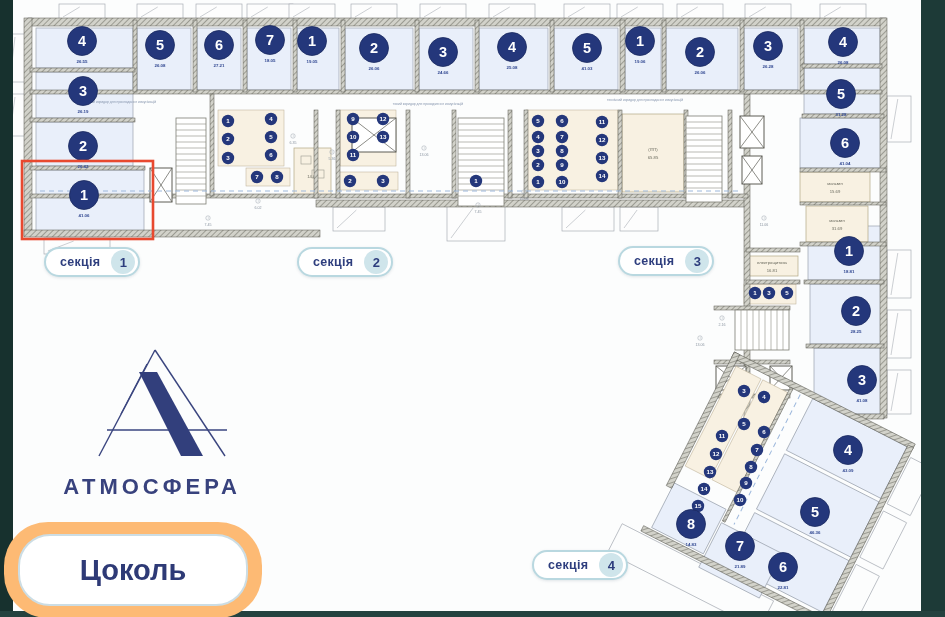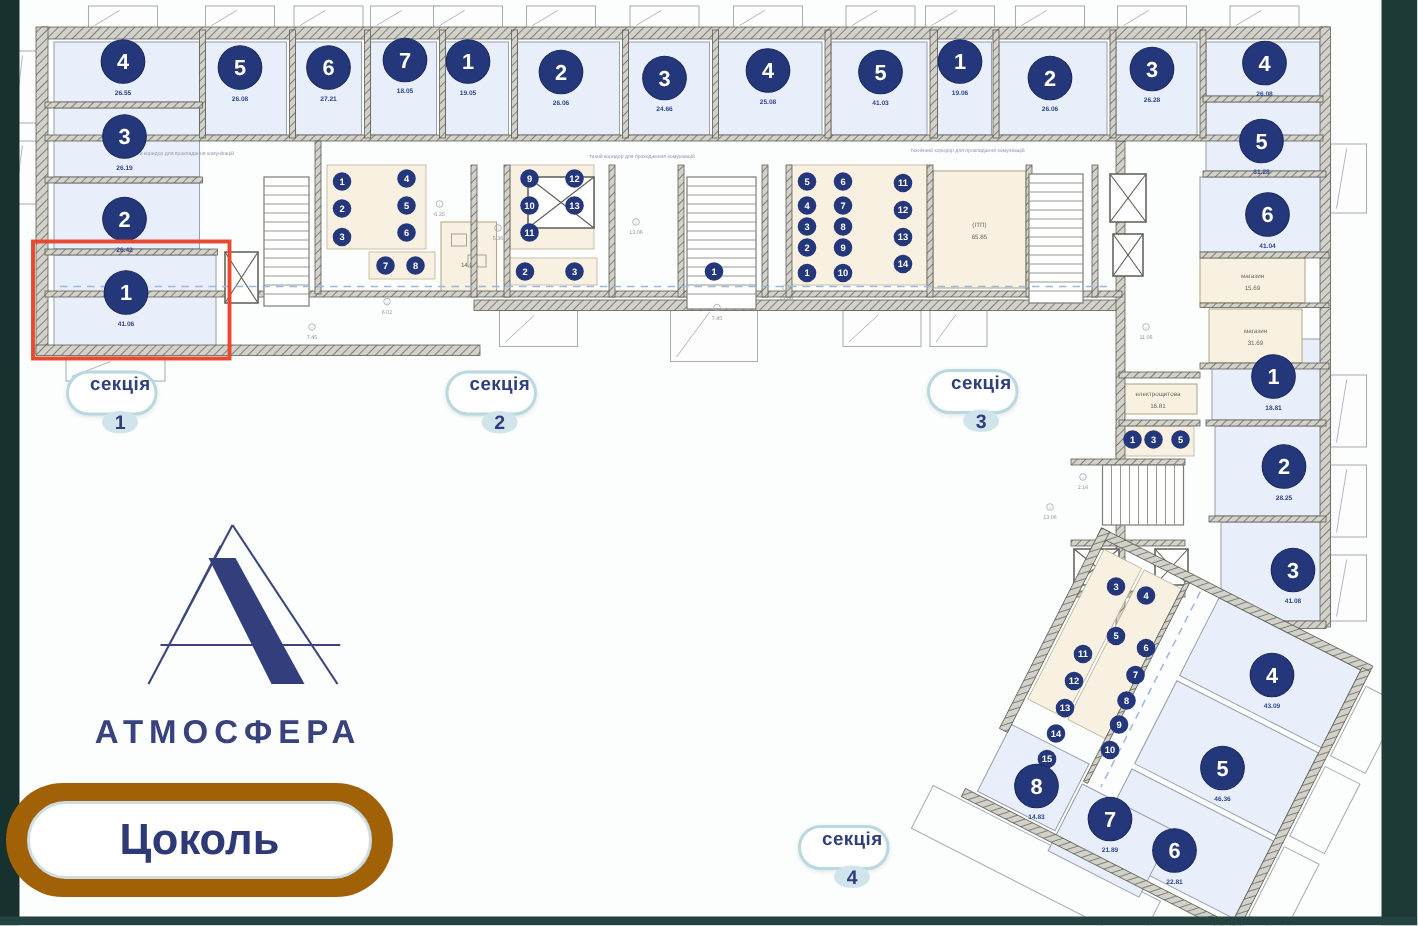--- a/index.html
+++ b/index.html
@@ -4,30 +4,30 @@
 <style>
   html,body{margin:0;padding:0;background:#e8e8e8;font-family:"Liberation Sans",sans-serif;}
   #stage{position:relative;width:945px;height:617px;background:#fbfcfc;overflow:hidden;}
   .strip{position:absolute;}
   #strip-left{left:0;top:0;width:13px;height:617px;background:#17312e;}
   #strip-right{left:921px;top:0;width:24px;height:617px;background:#1d3a37;}
   #strip-bottom{left:0;top:611px;width:945px;height:6px;background:#24423f;}
   svg#plan{position:absolute;left:0;top:0;}
   
   .pill{position:absolute;height:30px;background:#ffffff;border:2px solid #b9d8e0;border-radius:17px;
-        display:flex;align-items:center;padding:0 3px 0 14px;gap:11px;box-shadow:0 1px 3px rgba(60,90,110,.15);box-sizing:border-box;flex-direction:column;}
+        display:flex;align-items:center;padding:0 3px 0 14px;gap:11px;box-shadow:0 1px 3px rgba(60,90,110,.15);box-sizing:border-box;}
   .pill-label{color:#2e3e7e;font-size:12.5px;font-weight:600;letter-spacing:.3px;}
   .pill-num{width:24px;height:24px;border-radius:50%;background:#cfe5eb;color:#2d3d7d;font-weight:700;
             font-size:13px;display:flex;align-items:center;justify-content:center;}
   
   #logo{position:absolute;left:62px;top:344px;width:180px;text-align:center;}
   #brand-name{margin-top:8px;color:#38427d;font-size:22px;font-weight:700;letter-spacing:4px;}
   
-  #floor-btn{position:absolute;left:4px;top:522px;width:258px;height:76px;border-radius:44px;
-             background:#a16207;cursor:pointer;text-decoration:underline;}
+  #floor-btn{position:absolute;left:4px;top:522px;width:258px;height:96px;border-radius:44px;
+             background:#fdba74;cursor:pointer;text-decoration:underline;}
   #floor-btn-inner{position:absolute;left:14px;top:12px;right:14px;bottom:12px;background:#ffffff;
              border:2px solid #ccdde4;border-radius:32px;display:flex;align-items:center;justify-content:center;}
   #floor-btn-label{color:#2e3a76;font-size:29px;font-weight:600;}
 </style>
 </head>
 <body>
 
 <div id="stage">
   <svg id="plan" width="945" height="617" viewBox="0 0 945 617">
       <defs>

